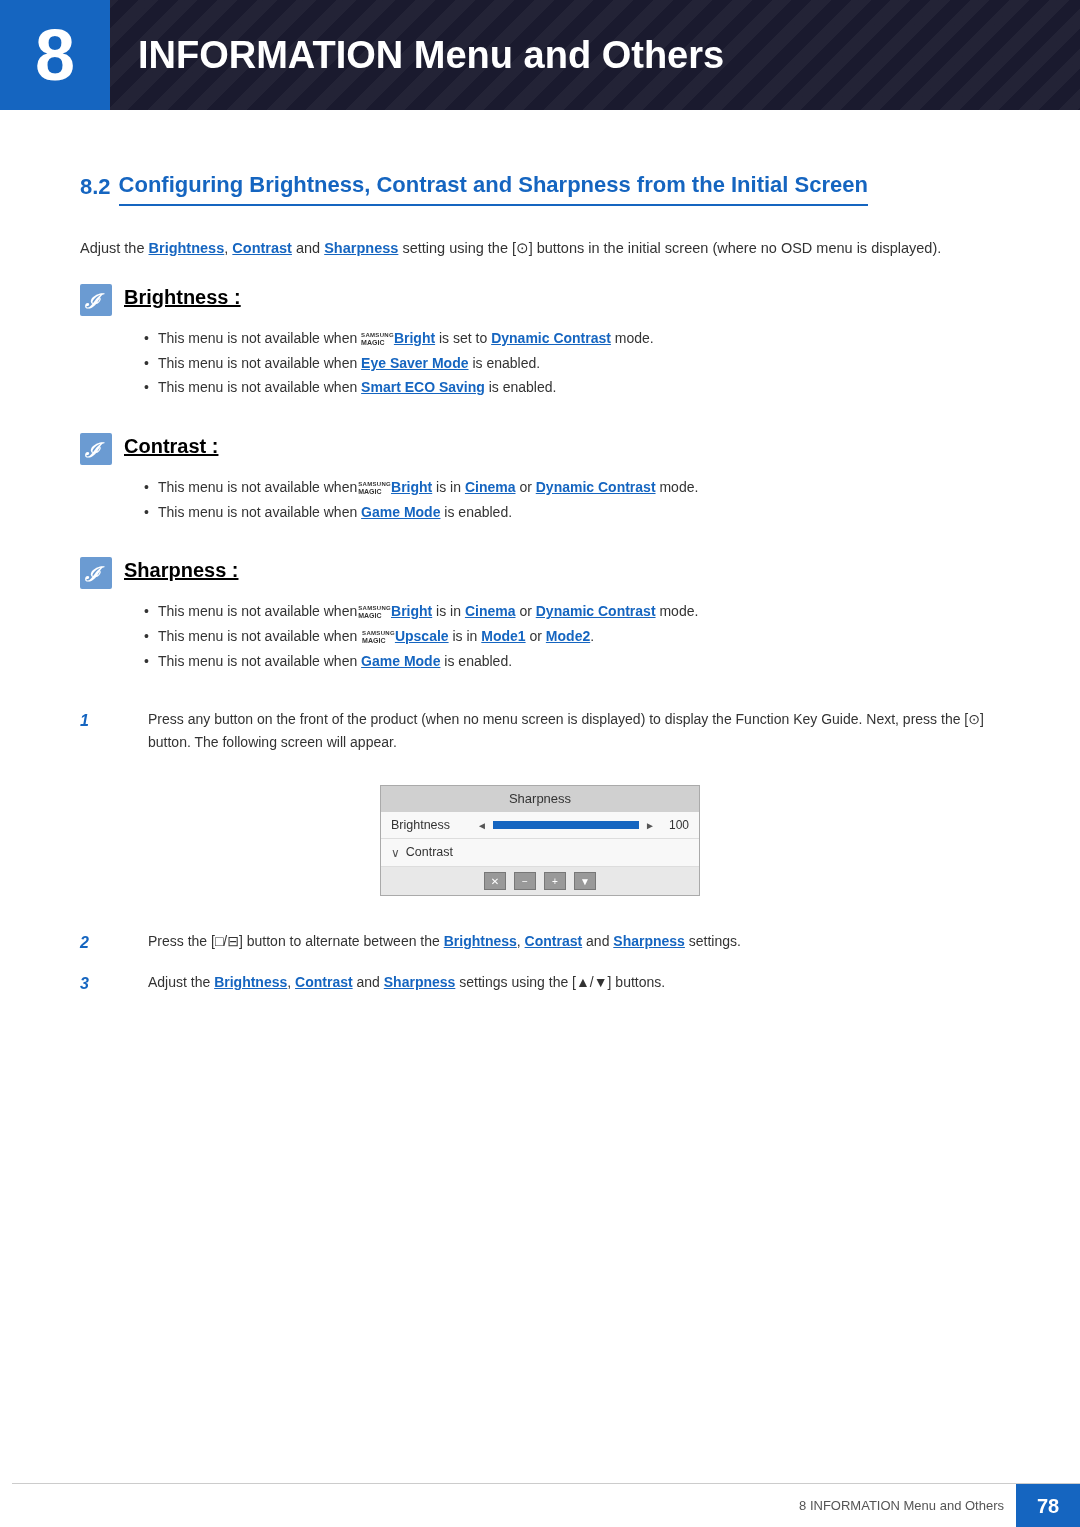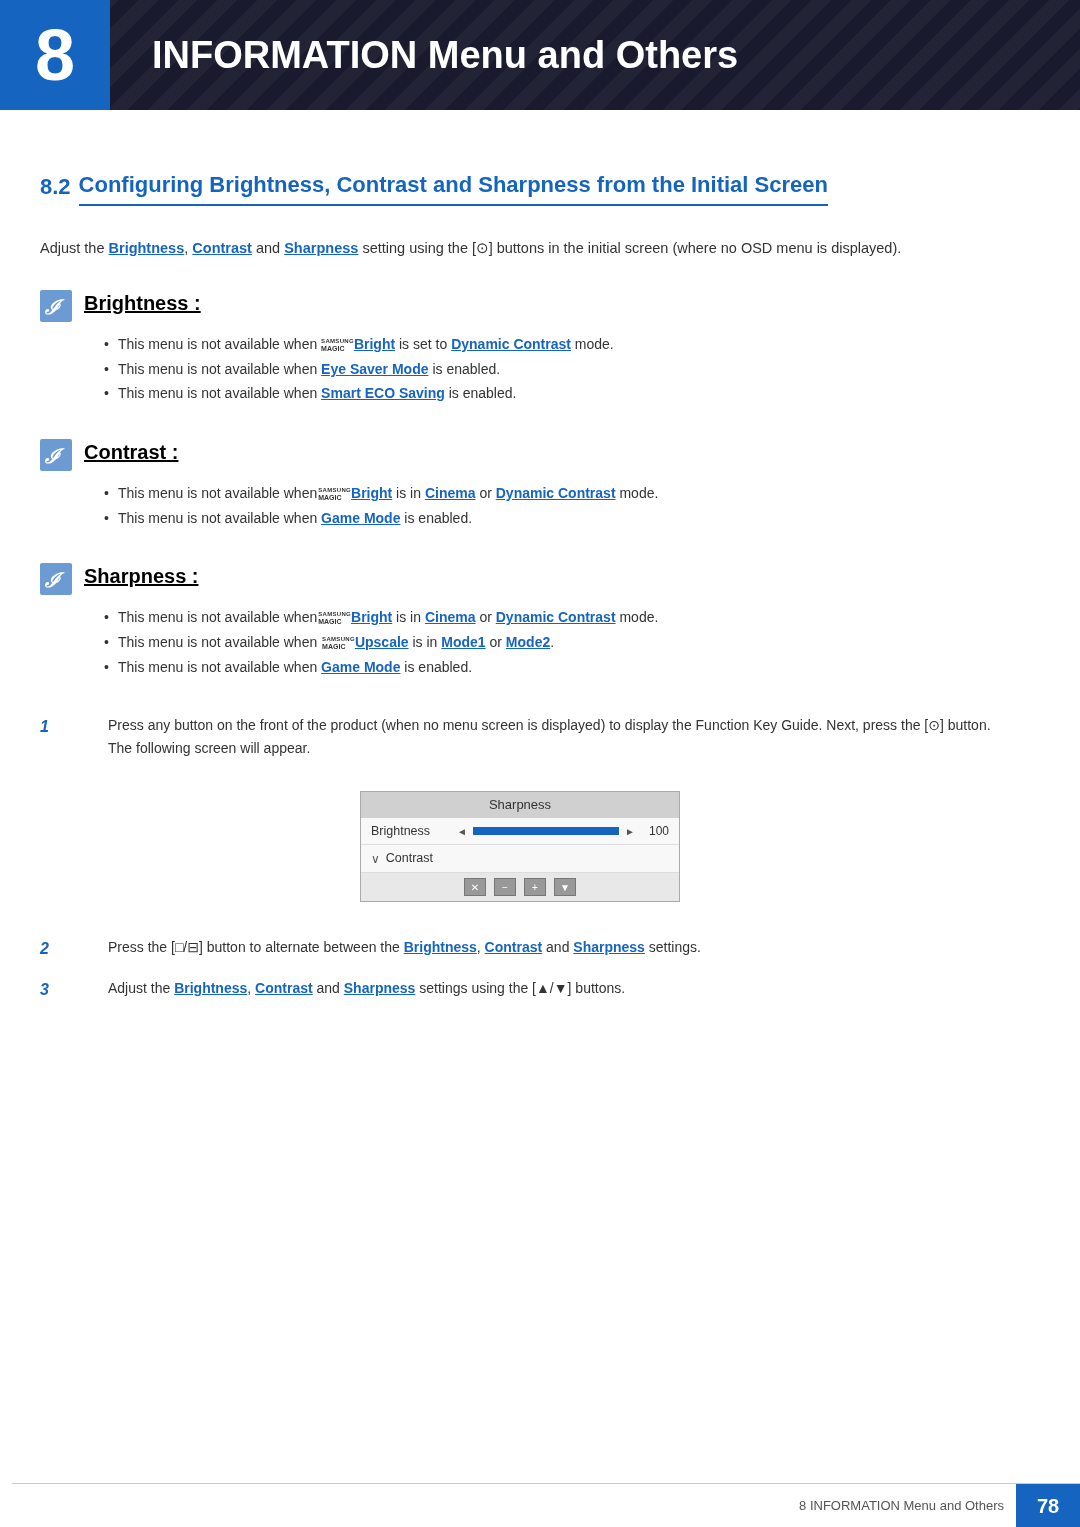--- a/index.html
+++ b/index.html
@@ -55,27 +55,27 @@
       font-size: 72px;
       font-weight: bold;
       color: #fff;
       line-height: 1;
     }
 
     .header-title {
       font-size: 38px;
       font-weight: bold;
       color: #fff;
-      padding-left: 42px;
+      padding-left: 28px;
       z-index: 1;
     }
 
     
     .content {
-      padding: 40px 80px 80px 40px;
+      padding: 40px 80px 80px 80px;
     }
 
     
     .section-heading {
       display: flex;
       align-items: flex-start;
       margin-bottom: 30px;
       margin-top: 20px;
     }
 
@@ -93,21 +93,21 @@
       font-weight: bold;
       line-height: 1.35;
       border-bottom: 2px solid #1565c0;
       padding-bottom: 4px;
     }
 
     
     .intro-text {
       font-size: 14.5px;
       color: #333;
-      margin-bottom: 28px;
+      margin-bottom: 22px;
       line-height: 1.6;
     }
 
     .link-text {
       color: #1565c0;
       text-decoration: underline;
       font-weight: bold;
     }
 
     

